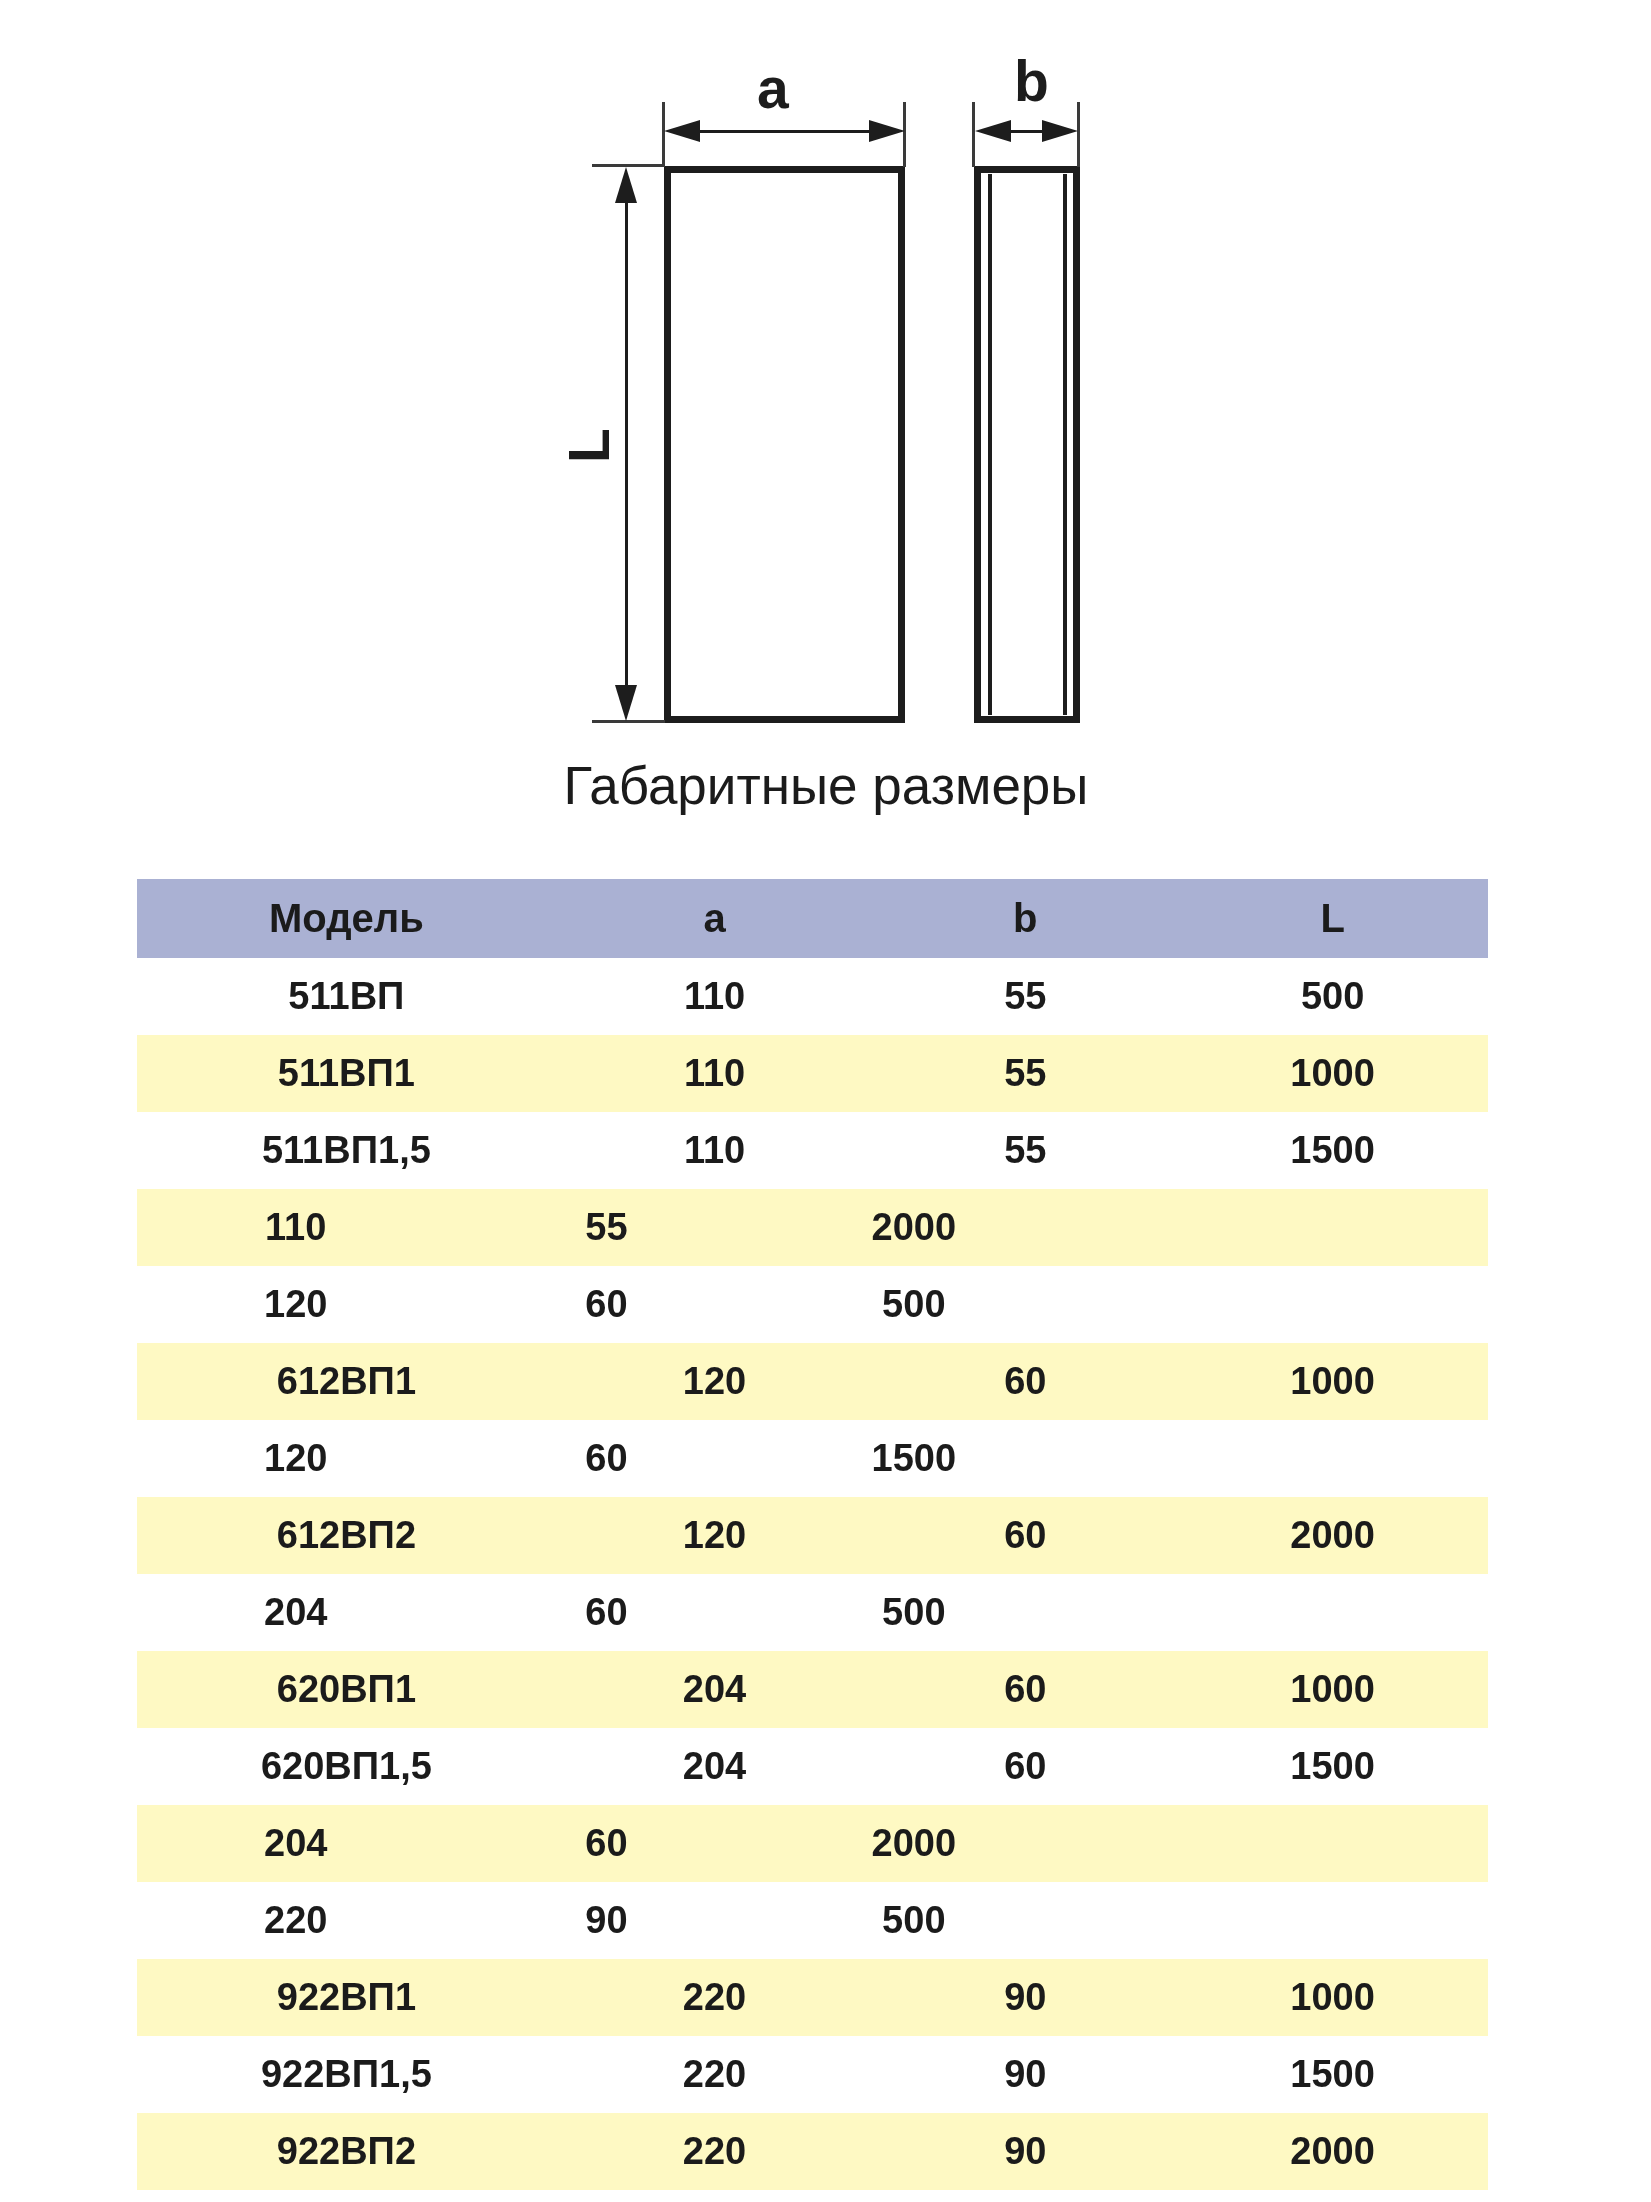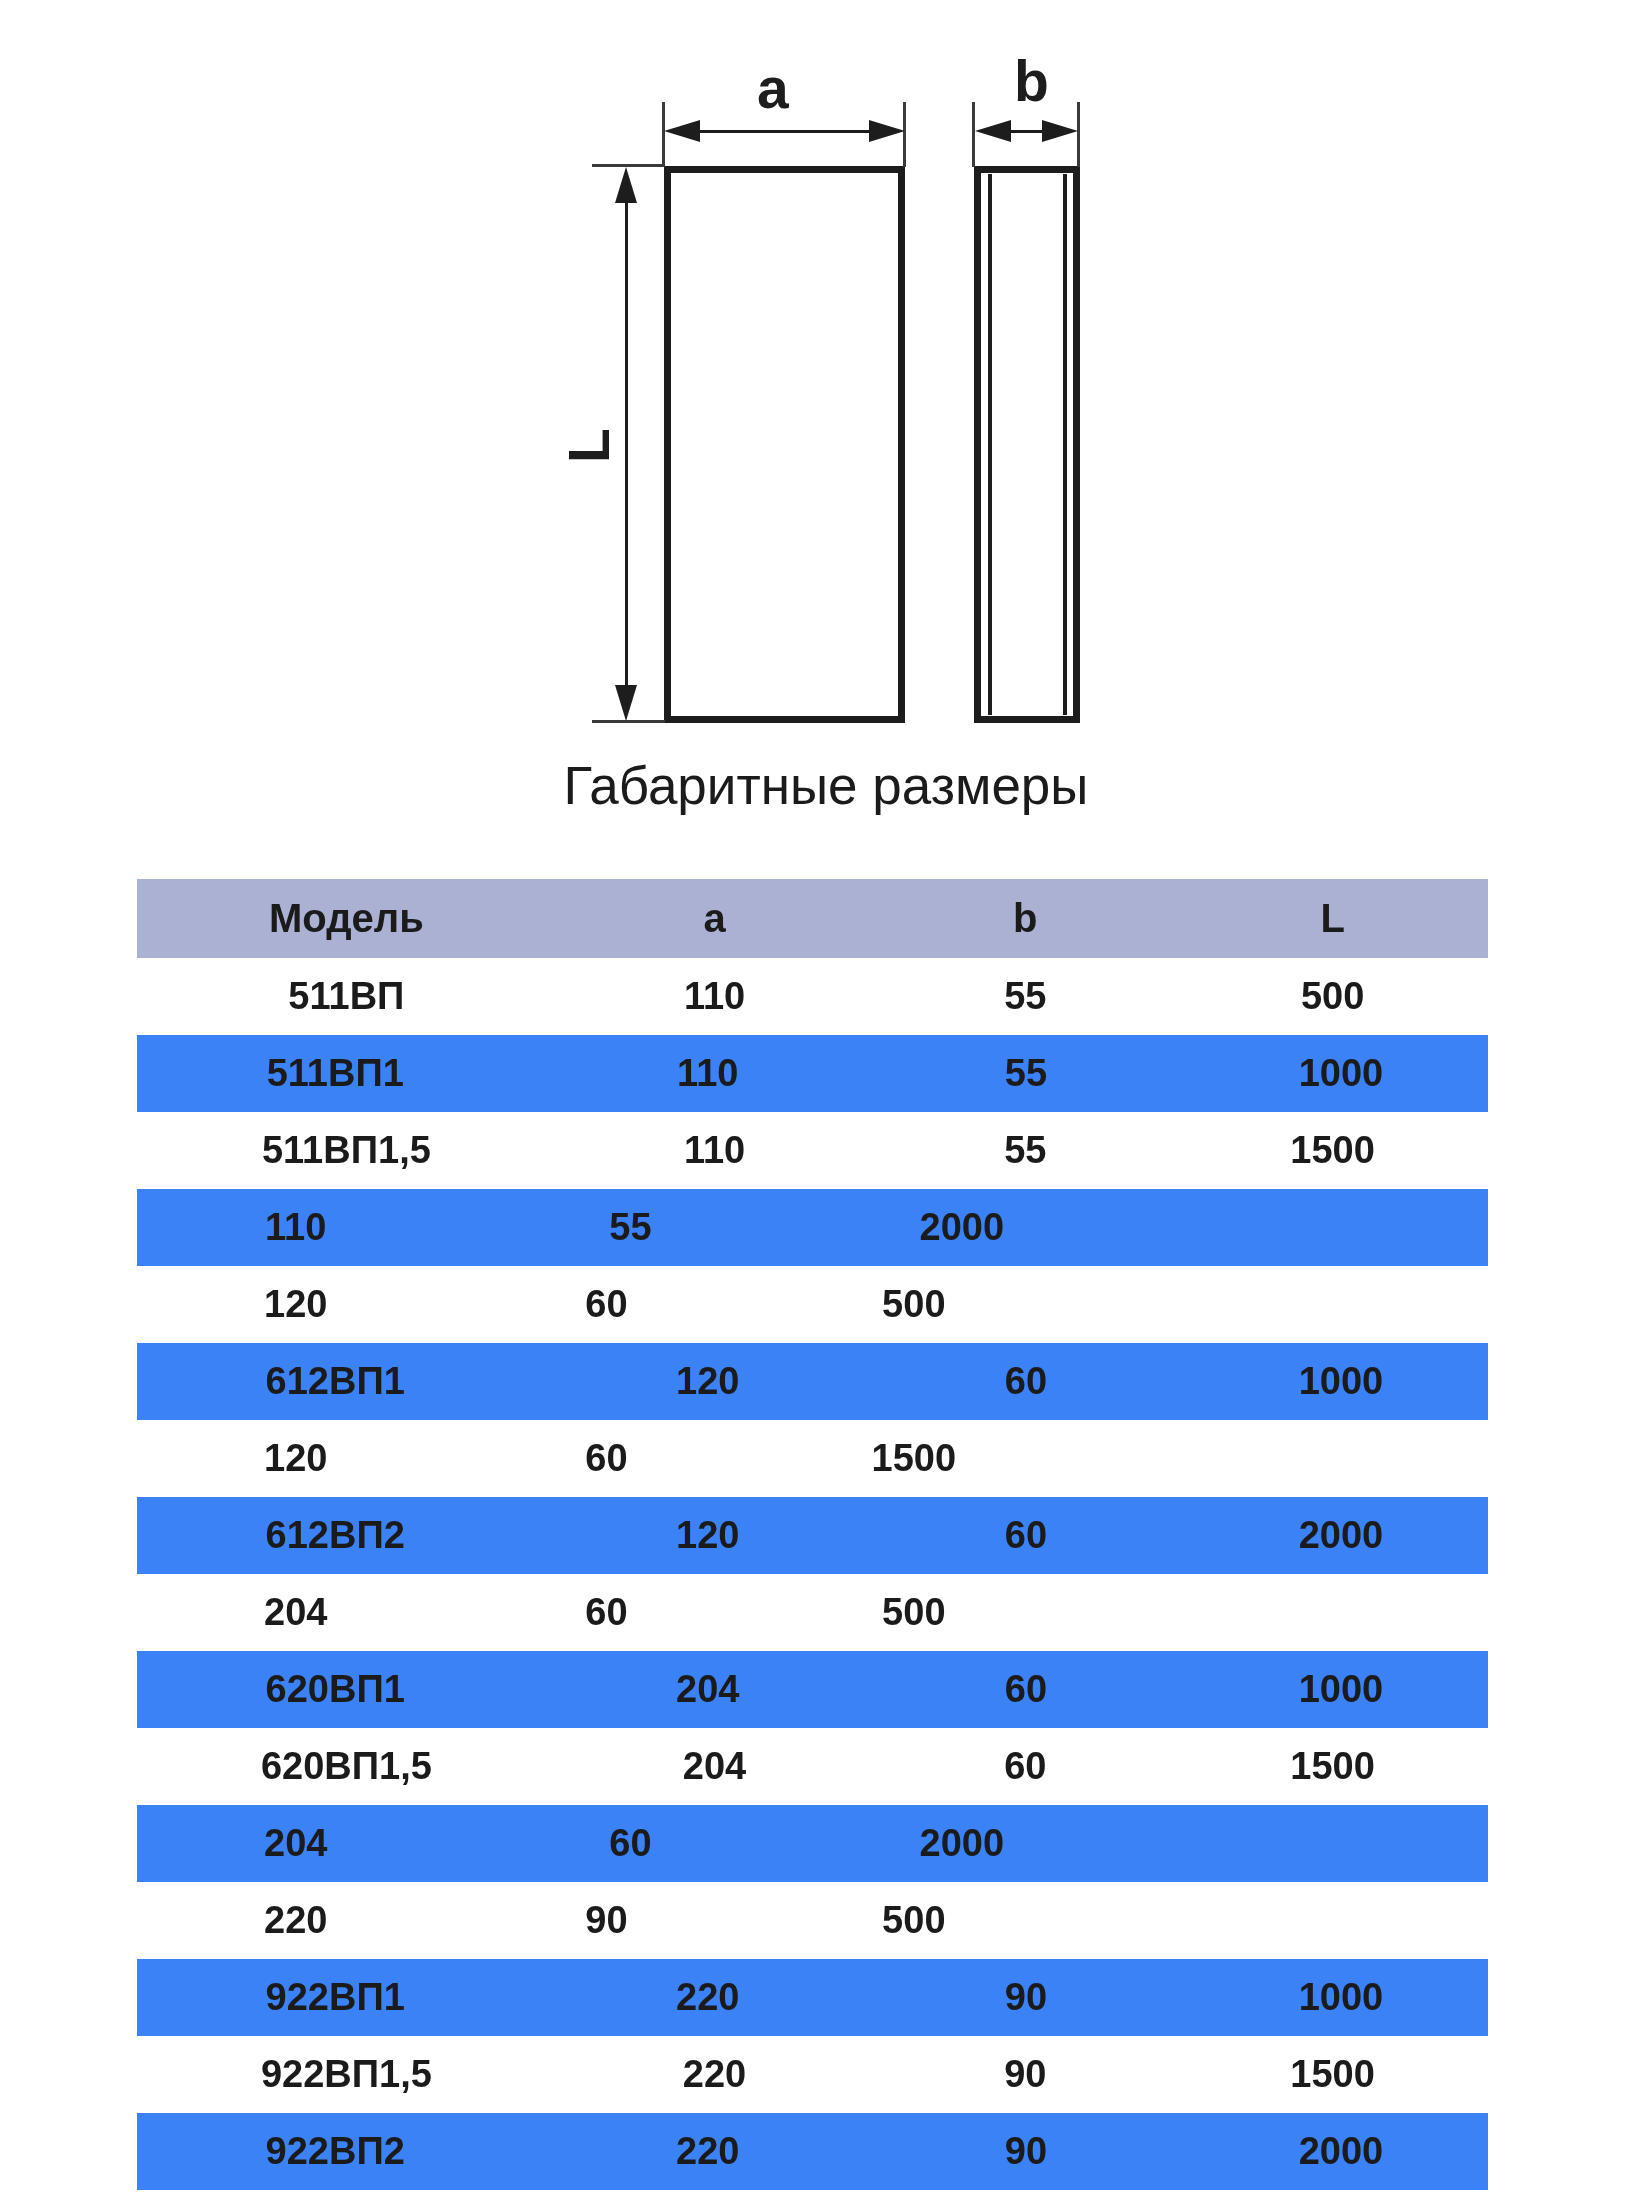--- a/index.html
+++ b/index.html
@@ -51,21 +51,21 @@
   }
 
   
   #spec-table {
     left:137px; top:847px; width:1351px;margin-top:32px;
   }
   .t-head {
     display:flex; height:79px; background:#aab1d3;
   }
   .t-row { display:flex; height:77px; background:#ffffff;text-align:center; }
-  .t-row.alt { background:#3b82f6;gap:24px; }
+  .t-row.alt { background:#fef9c3; }
   .t-cell {
     display:flex; align-items:center; justify-content:center;
     font-weight:700; font-size:38px; color:#1b1b1b;
   }
   .t-head .t-cell { font-size:40px; }
   .c0 { width:31%; }
   .c1 { width:23.5%; }
   .c2 { width:22.5%; }
   .c3 { width:23%; }
 </style>

